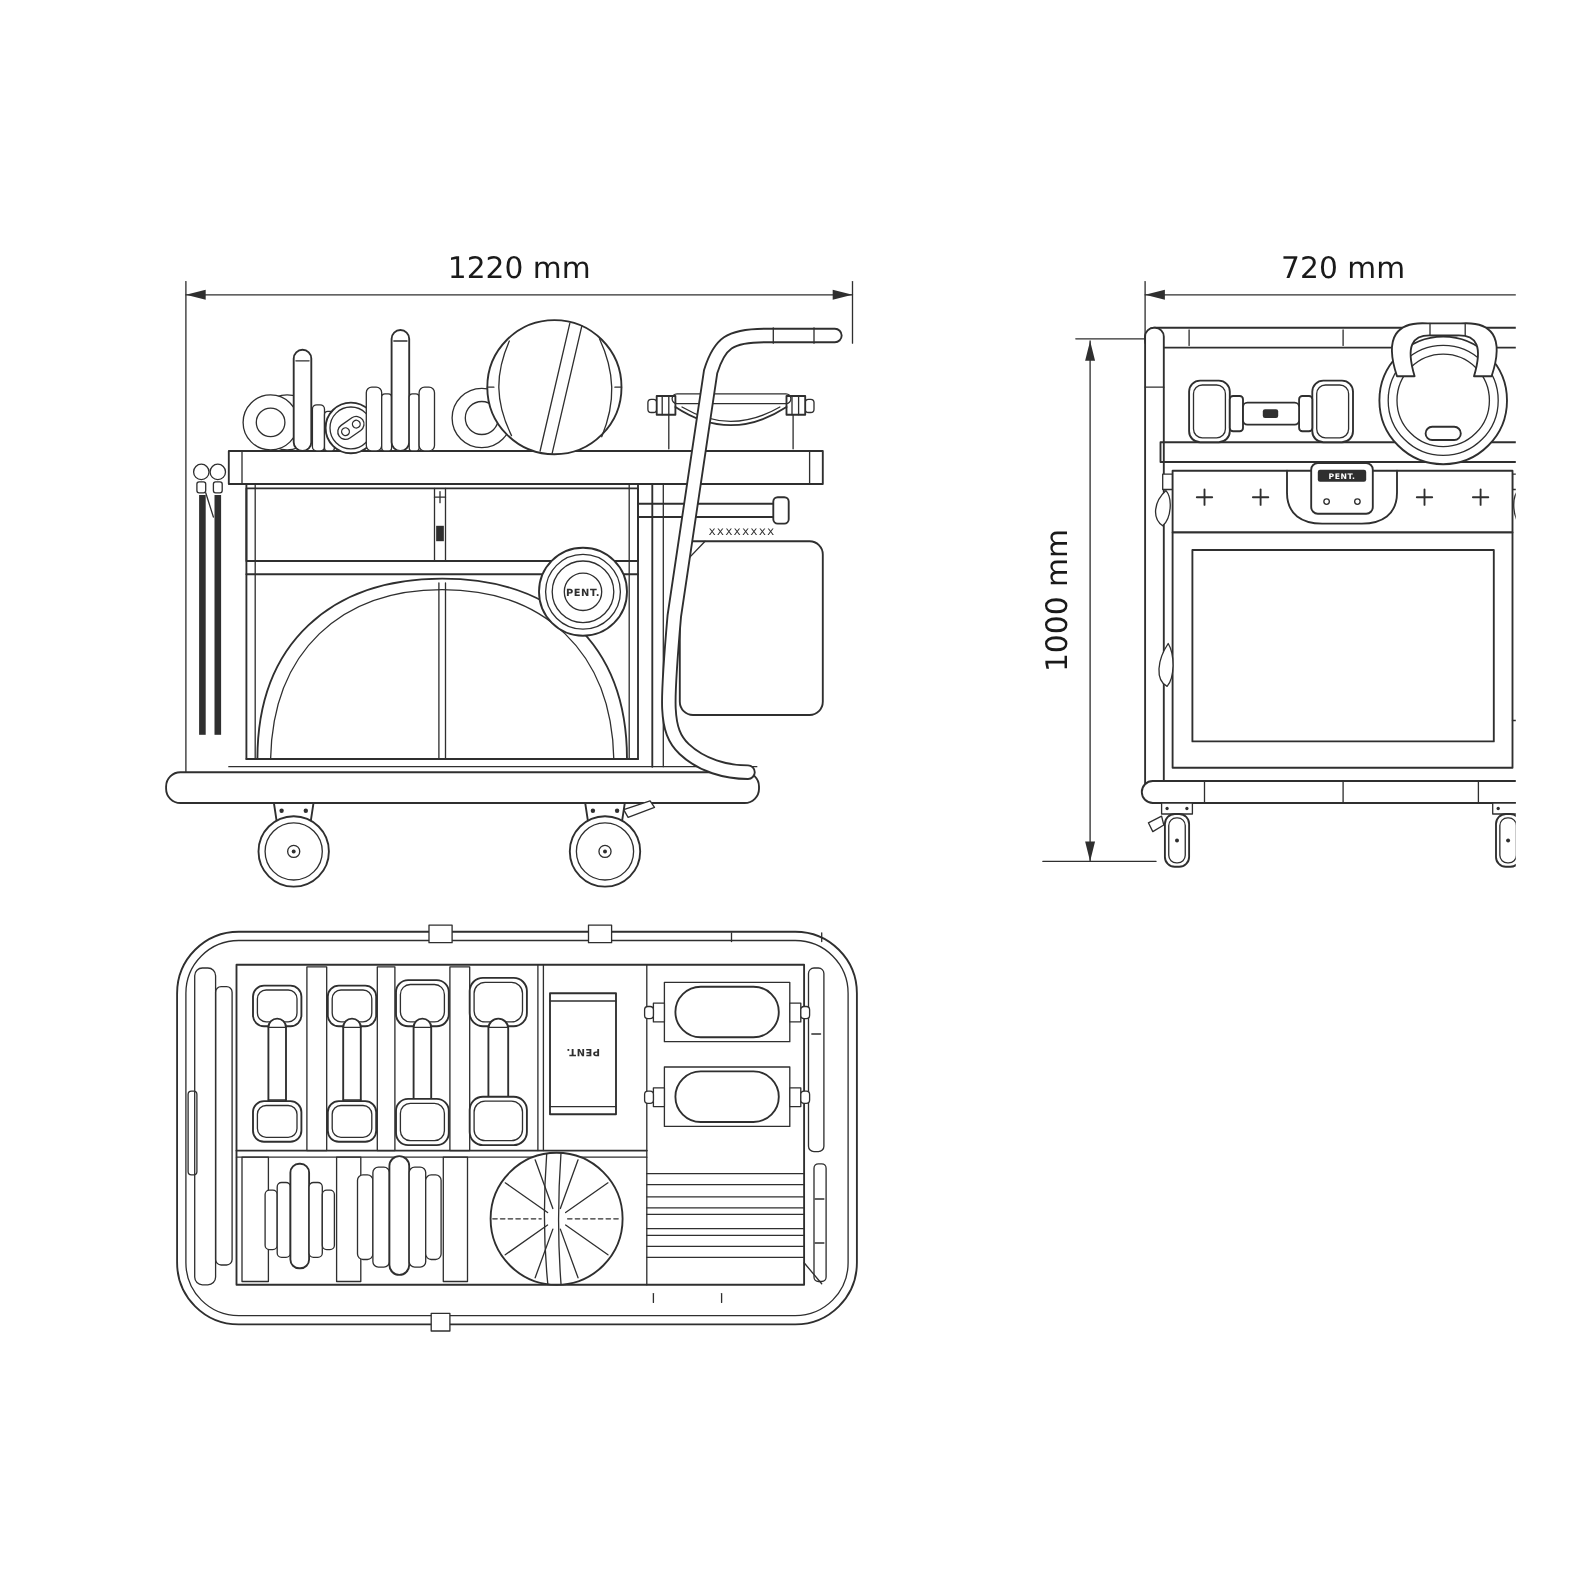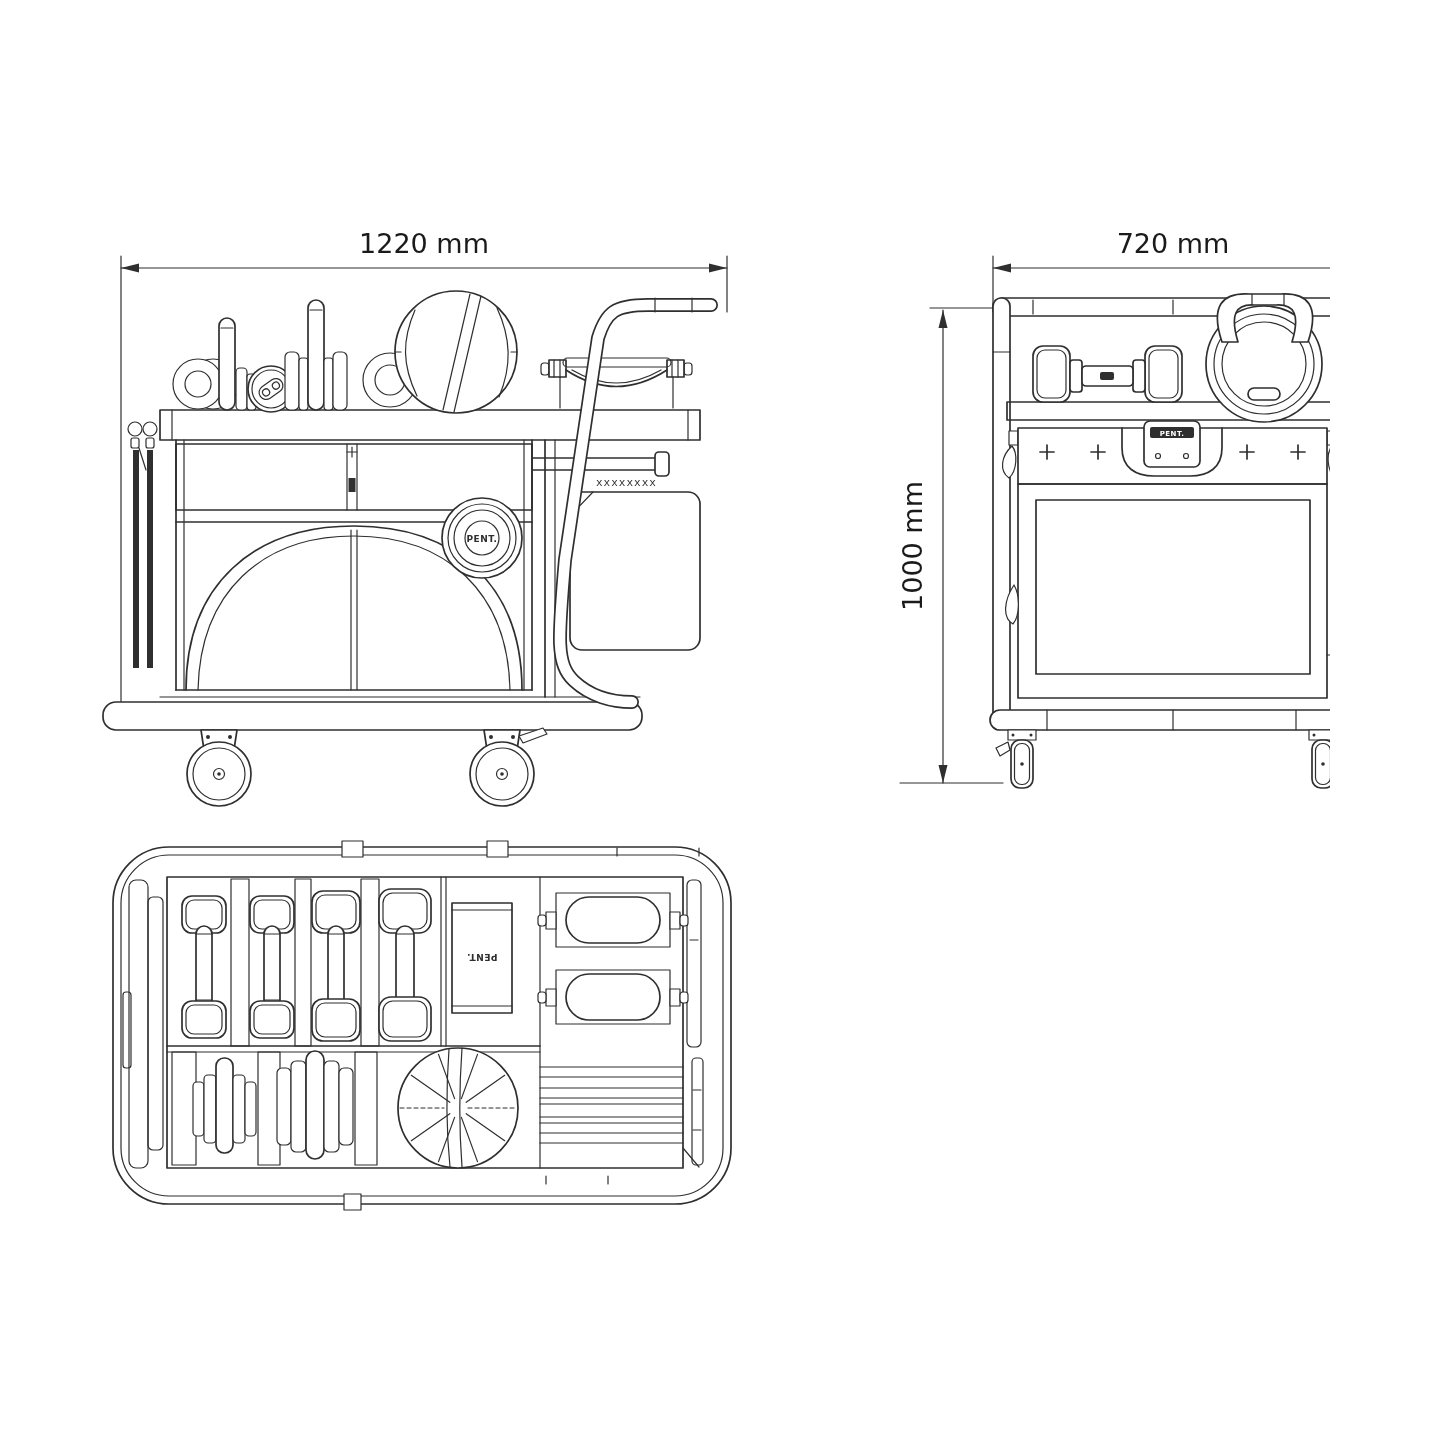--- a/index.html
+++ b/index.html
@@ -2,21 +2,21 @@
 <html style="--line: #2f2f2f; --text: #1a1a1a; --bg: #ffffff;"><head>
 <meta charset="utf-8">
 <style>
   :root{
     --line:#2f2f2f;
     --text:#1a1a1a;
     --bg:#ffffff;
   }
   html,body{margin:0;padding:0;background:var(--bg);}
   .sheet{position:relative;width:1330px;height:1445px;background:var(--bg);overflow:hidden;
-         font-family:"DejaVu Sans", sans-serif;}
+         font-family:"DejaVu Sans", sans-serif;margin-left:48px;}
   svg{position:absolute;left:0;top:0;}
   svg .s{stroke:var(--line);fill:none;stroke-width:1.7;stroke-linecap:round;stroke-linejoin:round;}
   svg .t{stroke:var(--line);fill:none;stroke-width:1.2;stroke-linecap:round;stroke-linejoin:round;}
   svg .w{fill:var(--bg);}
   svg .d{fill:var(--line);stroke:none;}
   svg .tube{stroke:var(--line);fill:none;stroke-width:14;stroke-linecap:round;stroke-linejoin:round;}
   svg .tubecore{stroke:var(--bg);fill:none;stroke-width:10.6;stroke-linecap:round;stroke-linejoin:round;}
   svg text.dim{fill:var(--text);font-size:27px;font-family:"DejaVu Sans", sans-serif;}
   svg text.brand{fill:var(--line);font-weight:bold;font-family:"DejaVu Sans", sans-serif;}
   svg text.brand-inv{fill:var(--bg);font-weight:bold;font-family:"DejaVu Sans", sans-serif;}

